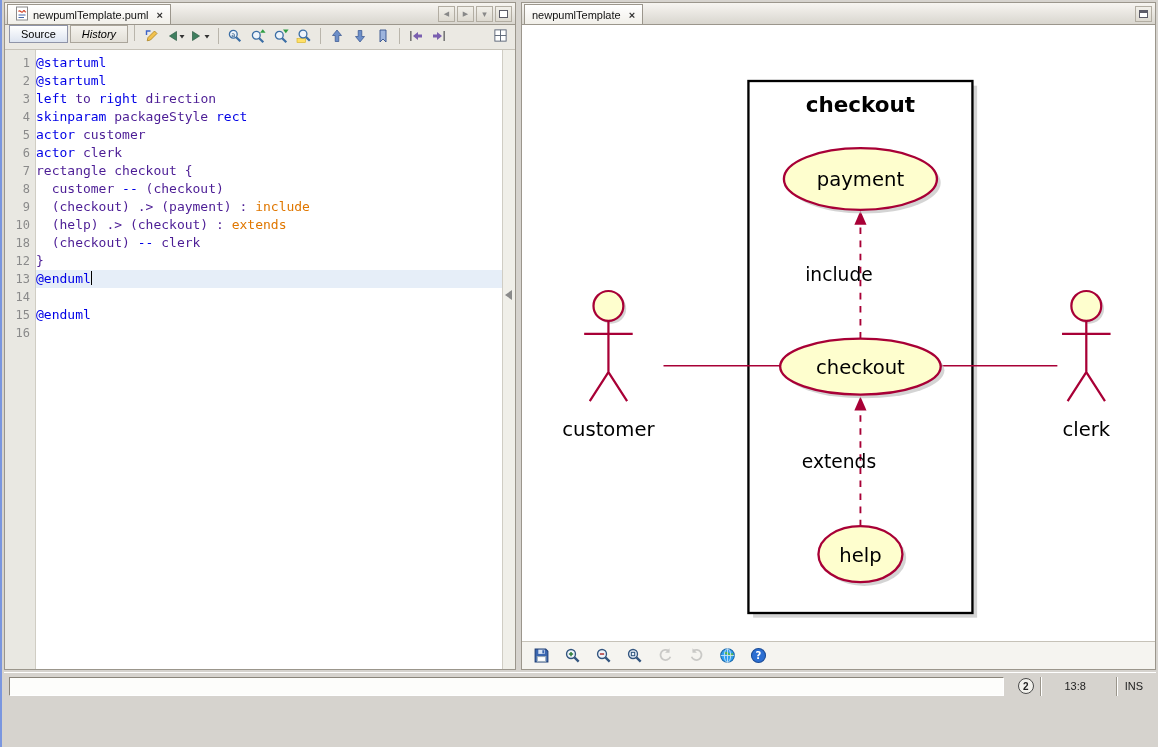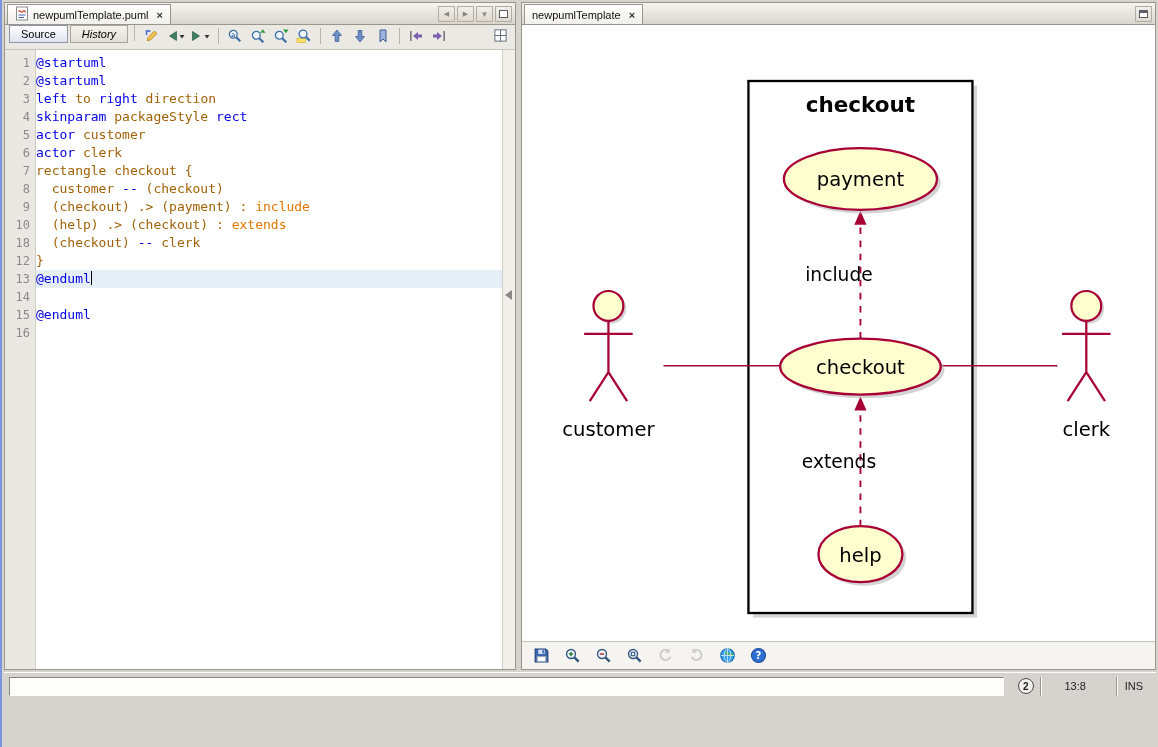--- a/index.html
+++ b/index.html
@@ -32,21 +32,21 @@
   .tbtn svg { display:block; }
   .spacer { flex:1; }
 
   
   .editor { flex:1; display:flex; background:#fff; overflow:hidden; }
   .gutter { width:31px; background:#e9e8e2; border-right:1px solid #d0cdc4; color:#8a8a8a; font-family:"DejaVu Sans Mono",monospace; font-size:12px; line-height:18px; text-align:right; padding:4px 5px 0 0; flex:none; }
   .codearea { flex:1; font-family:"DejaVu Sans Mono",monospace; font-size:13px; line-height:18px; padding-top:4px; white-space:pre; color:#000; cursor:text; }
   .code-line { height:18px; }
   .code-line.current { background:var(--current-line); }
   .t-kw { color:var(--keyword); }
-  .t-p { color:#a16207; }
+  .t-p { color:#4c1d95; }
   .t-lit { color:var(--literal); }
   .caret { display:inline-block; width:1.5px; height:14px; background:#000; vertical-align:-2px; }
   .errorstripe { width:13px; background:#f0efe9; border-left:1px solid #d0cdc4; position:relative; flex:none; }
   .stripe-mark { position:absolute; left:2px; top:240px; width:0; height:0; border-top:5px solid transparent; border-bottom:5px solid transparent; border-right:7px solid #8a8a8a; }
 
   
   .diagram { flex:1; background:#fff; position:relative; overflow:hidden;text-align:right; }
   .diagram svg.uml { width:100%; height:100%; display:block; }
   .dtoolbar { height:28px; background:#f5f4f0; border-top:1px solid #c6c2b8; display:flex; align-items:center; gap:8px; padding:0 8px; flex:none; }
   .dbtn { width:23px; height:23px; background:transparent; border:1px solid transparent; display:flex; align-items:center; justify-content:center; cursor:pointer; padding:0; }

